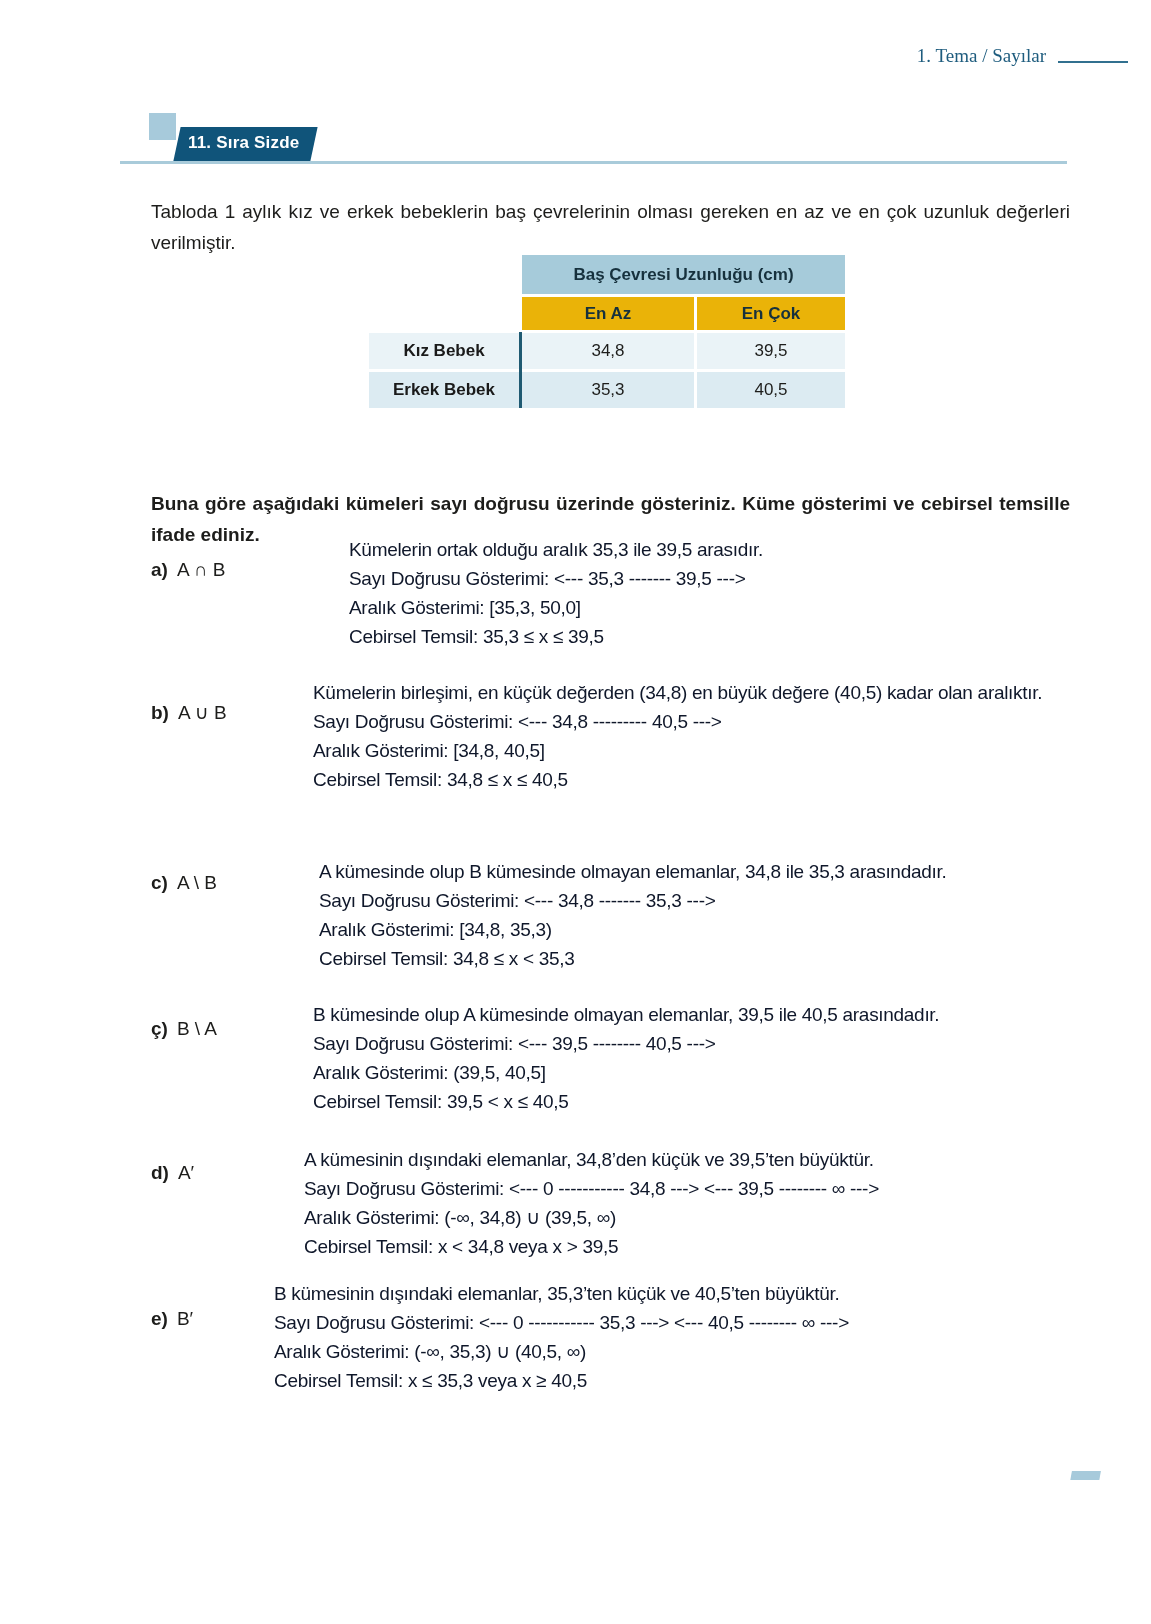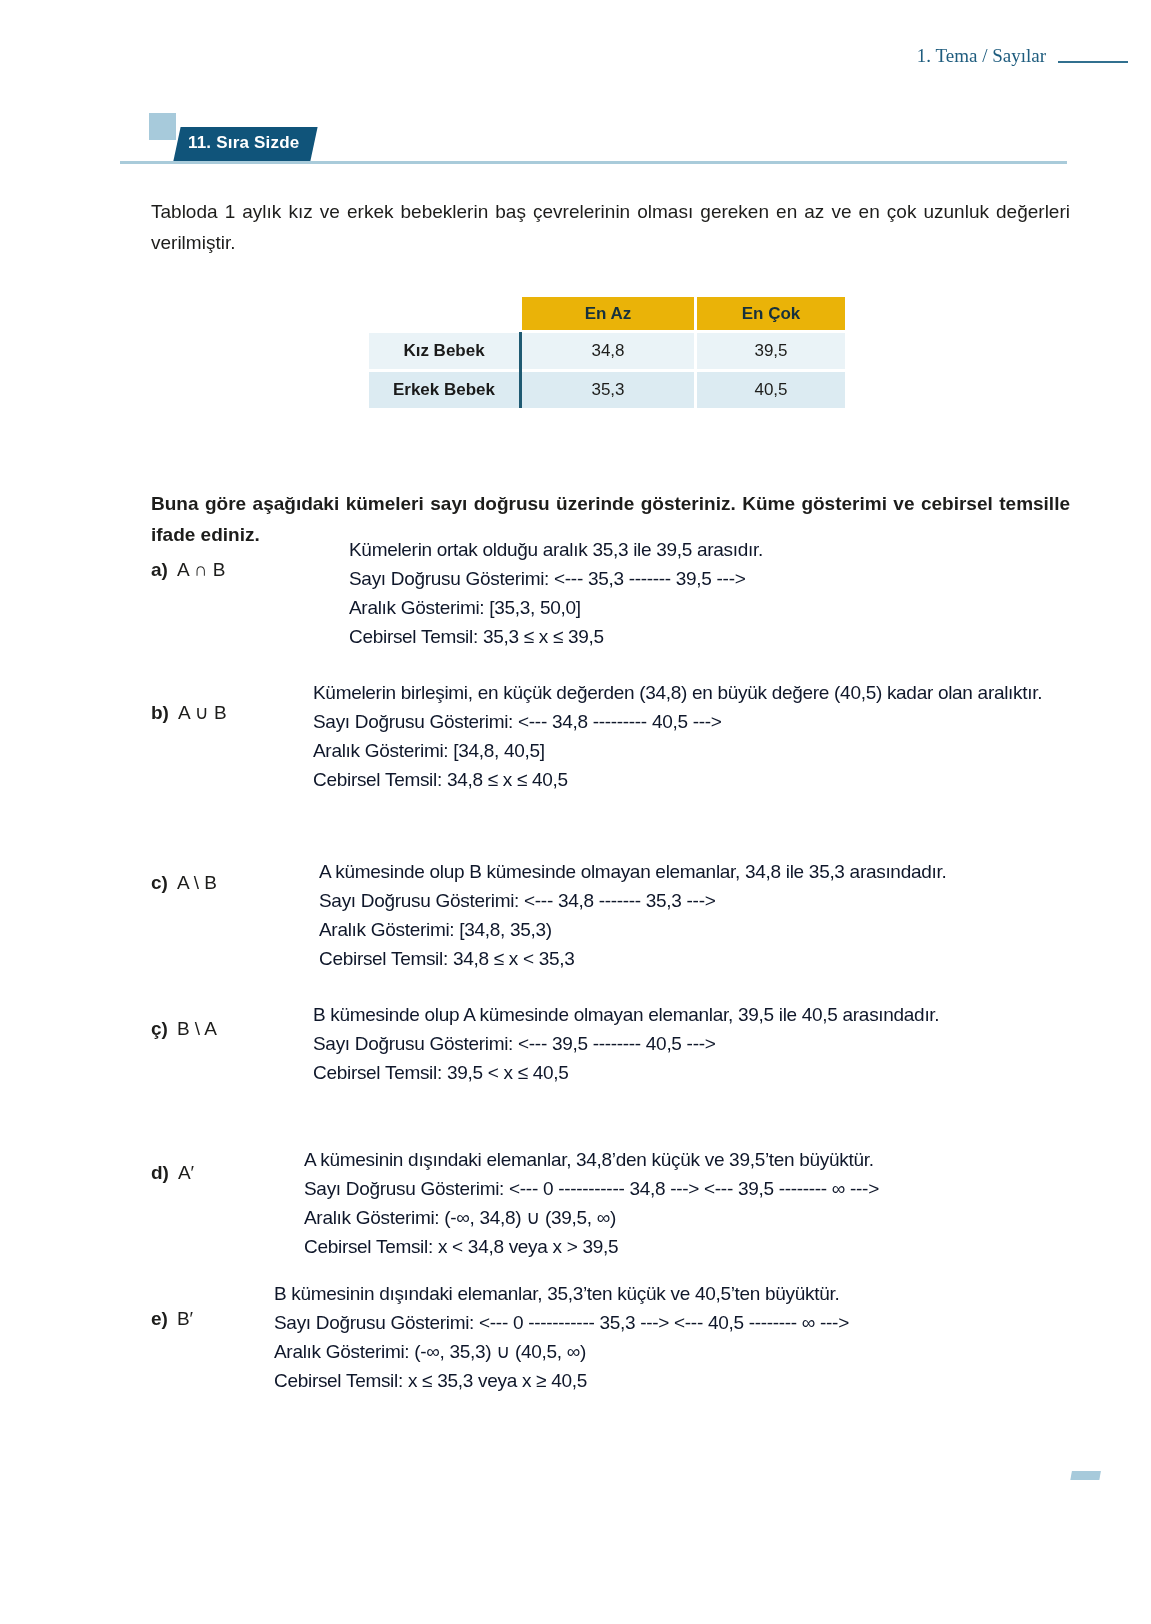--- a/index.html
+++ b/index.html
@@ -61,20 +61,21 @@
   <div class="header-rule"></div>
 
   <div class="badge-square"></div>
   <div class="badge-shape"></div>
   <div class="badge-label">11. Sıra Sizde</div>
   <div class="rule-light"></div>
 
   <div class="para p1">Tabloda 1 aylık kız ve erkek bebeklerin baş çevrelerinin olması gereken en az ve en çok uzunluk değerleri verilmiştir.</div>
 
   <div class="baby-table">
+    <div class="cell t-title">Baş Çevresi Uzunluğu (cm)</div>
     <div class="cell t-sub t-sub1">En Az</div>
     <div class="cell t-sub t-sub2">En Çok</div>
 
     <div class="cell t-rowlabel t-r1" style="grid-column:1;grid-row:3;">Kız Bebek</div>
     <div class="cell t-r1" style="grid-column:2;grid-row:3;">34,8</div>
     <div class="cell t-r1" style="grid-column:3;grid-row:3;">39,5</div>
 
     <div class="cell t-rowlabel t-r2" style="grid-column:1;grid-row:4;">Erkek Bebek</div>
     <div class="cell t-r2" style="grid-column:2;grid-row:4;">35,3</div>
     <div class="cell t-r2" style="grid-column:3;grid-row:4;">40,5</div>
@@ -112,20 +113,21 @@
     <div>Aralık Gösterimi: [34,8, 35,3)</div>
     <div>Cebirsel Temsil: 34,8 ≤ x &lt; 35,3</div>
   </div>
 
   <div class="item-label" style="top:1018px;">
     <span class="key">ç)</span><span>B \ A</span>
   </div>
   <div class="red-block" style="left:277px;top:1000px;">
     <div>B kümesinde olup A kümesinde olmayan elemanlar, 39,5 ile 40,5 arasındadır.</div>
     <div>Sayı Doğrusu Gösterimi: &lt;--- 39,5 -------- 40,5 ---&gt;</div>
+    <div>Aralık Gösterimi: (39,5, 40,5]</div>
     <div>Cebirsel Temsil: 39,5 &lt; x ≤ 40,5</div>
   </div>
 
   <div class="item-label" style="top:1162px;">
     <span class="key">d)</span><span>A′</span>
   </div>
   <div class="red-block" style="left:268px;top:1145px;">
     <div>A kümesinin dışındaki elemanlar, 34,8’den küçük ve 39,5’ten büyüktür.</div>
     <div>Sayı Doğrusu Gösterimi: &lt;--- 0 ----------- 34,8 ---&gt; &lt;--- 39,5 -------- ∞ ---&gt;</div>
     <div>Aralık Gösterimi: (-∞, 34,8) ∪ (39,5, ∞)</div>

